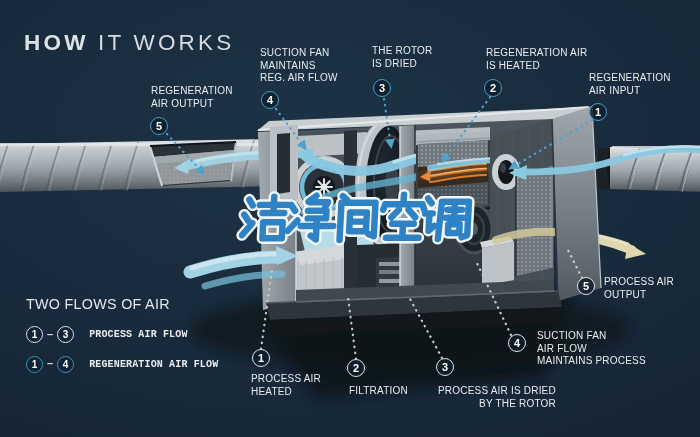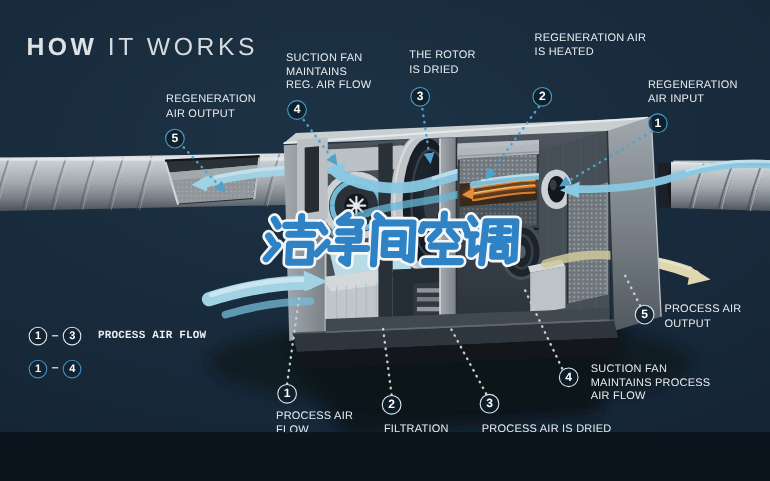--- a/index.html
+++ b/index.html
@@ -1,16 +1,16 @@
 <!DOCTYPE html>
 <html><head>
 <meta charset="utf-8">
 <style>
   html,body{margin:0;padding:0;background:#0b141d;}
-  .stage{position:relative;width:700px;height:393px;overflow:hidden;
+  .stage{position:relative;width:700px;height:437px;overflow:hidden;
     background:radial-gradient(140% 130% at 44% 32%, #1f3548 0%, #182a3c 48%, #132333 80%, #0f1e2c 100%);
     font-family:"Liberation Sans", sans-serif;}
   .scene{position:absolute;left:0;top:0;}
   .title{position:absolute;left:24px;top:30px;font-size:22.5px;letter-spacing:3.2px;color:#dde2e6;white-space:nowrap;}
   .title b{font-weight:700;}
   .title span.lt{font-weight:400;color:#d5dbe0;}
   .callout{position:absolute;}
   .co-circle{position:absolute;width:18px;height:18px;border-radius:50%;
     background:rgba(13,30,44,.85);display:flex;align-items:center;justify-content:center;
     color:#fff;font-size:11px;font-weight:700;box-sizing:border-box;}
@@ -378,21 +378,21 @@
     <div class="co-label" style="left:372px;top:45px;">
       <span>THE ROTOR</span>
       <span>IS DRIED</span>
     </div>
   </div>
 
   <div class="callout">
     <div class="co-circle blue" style="left:484px;top:79px;">
         <span>2</span>
       </div>
-    <div class="co-label" style="left:486px;top:29px;">
+    <div class="co-label" style="left:486px;top:47px;">
       <span>REGENERATION AIR</span>
       <span>IS HEATED</span>
     </div>
   </div>
 
   <div class="callout">
     <div class="co-circle blue" style="left:589px;top:103px;">
         <span>1</span>
       </div>
     <div class="co-label" style="left:589px;top:72px;">
@@ -400,21 +400,21 @@
       <span>AIR INPUT</span>
     </div>
   </div>
 
   <div class="callout">
     <div class="co-circle white" style="left:252px;top:349px;">
         <span>1</span>
       </div>
     <div class="co-label" style="left:251px;top:373px;">
       <span>PROCESS AIR</span>
-      <span>FLOW</span>
+      <span>HEATED</span>
     </div>
   </div>
 
   <div class="callout">
     <div class="co-circle white" style="left:347px;top:359px;">
         <span>2</span>
       </div>
     <div class="co-label" style="left:349px;top:385px;">
       <span>FILTRATION</span>
     </div>
@@ -429,50 +429,52 @@
       <span>BY THE ROTOR</span>
     </div>
   </div>
 
   <div class="callout">
     <div class="co-circle white" style="left:508px;top:334px;">
         <span>4</span>
       </div>
     <div class="co-label" style="left:537px;top:330px;">
       <span>SUCTION FAN</span>
+      <span>AIR FLOW</span>
       <span>MAINTAINS PROCESS</span>
-      <span>AIR FLOW</span>
     </div>
   </div>
 
   <div class="callout">
     <div class="co-circle white" style="left:577px;top:277px;">
         <span>5</span>
       </div>
     <div class="co-label" style="left:604px;top:276px;">
       <span>PROCESS AIR</span>
       <span>OUTPUT</span>
     </div>
   </div>
 
   <div class="legend">
+    <div class="legend-title">TWO FLOWS OF AIR</div>
     <div class="legend-row">
       <div class="lg-circle white">
           <span>1</span>
         </div>
       <div class="lg-dash">–</div>
       <div class="lg-circle white">
           <span>3</span>
         </div>
       <div class="lg-label">PROCESS AIR FLOW</div>
     </div>
     <div class="legend-row">
       <div class="lg-circle blue">
           <span>1</span>
         </div>
       <div class="lg-dash">–</div>
       <div class="lg-circle blue">
           <span>4</span>
         </div>
+      <div class="lg-label">REGENERATION AIR FLOW</div>
     </div>
   </div>
 
 </div>
 
 </body></html>

